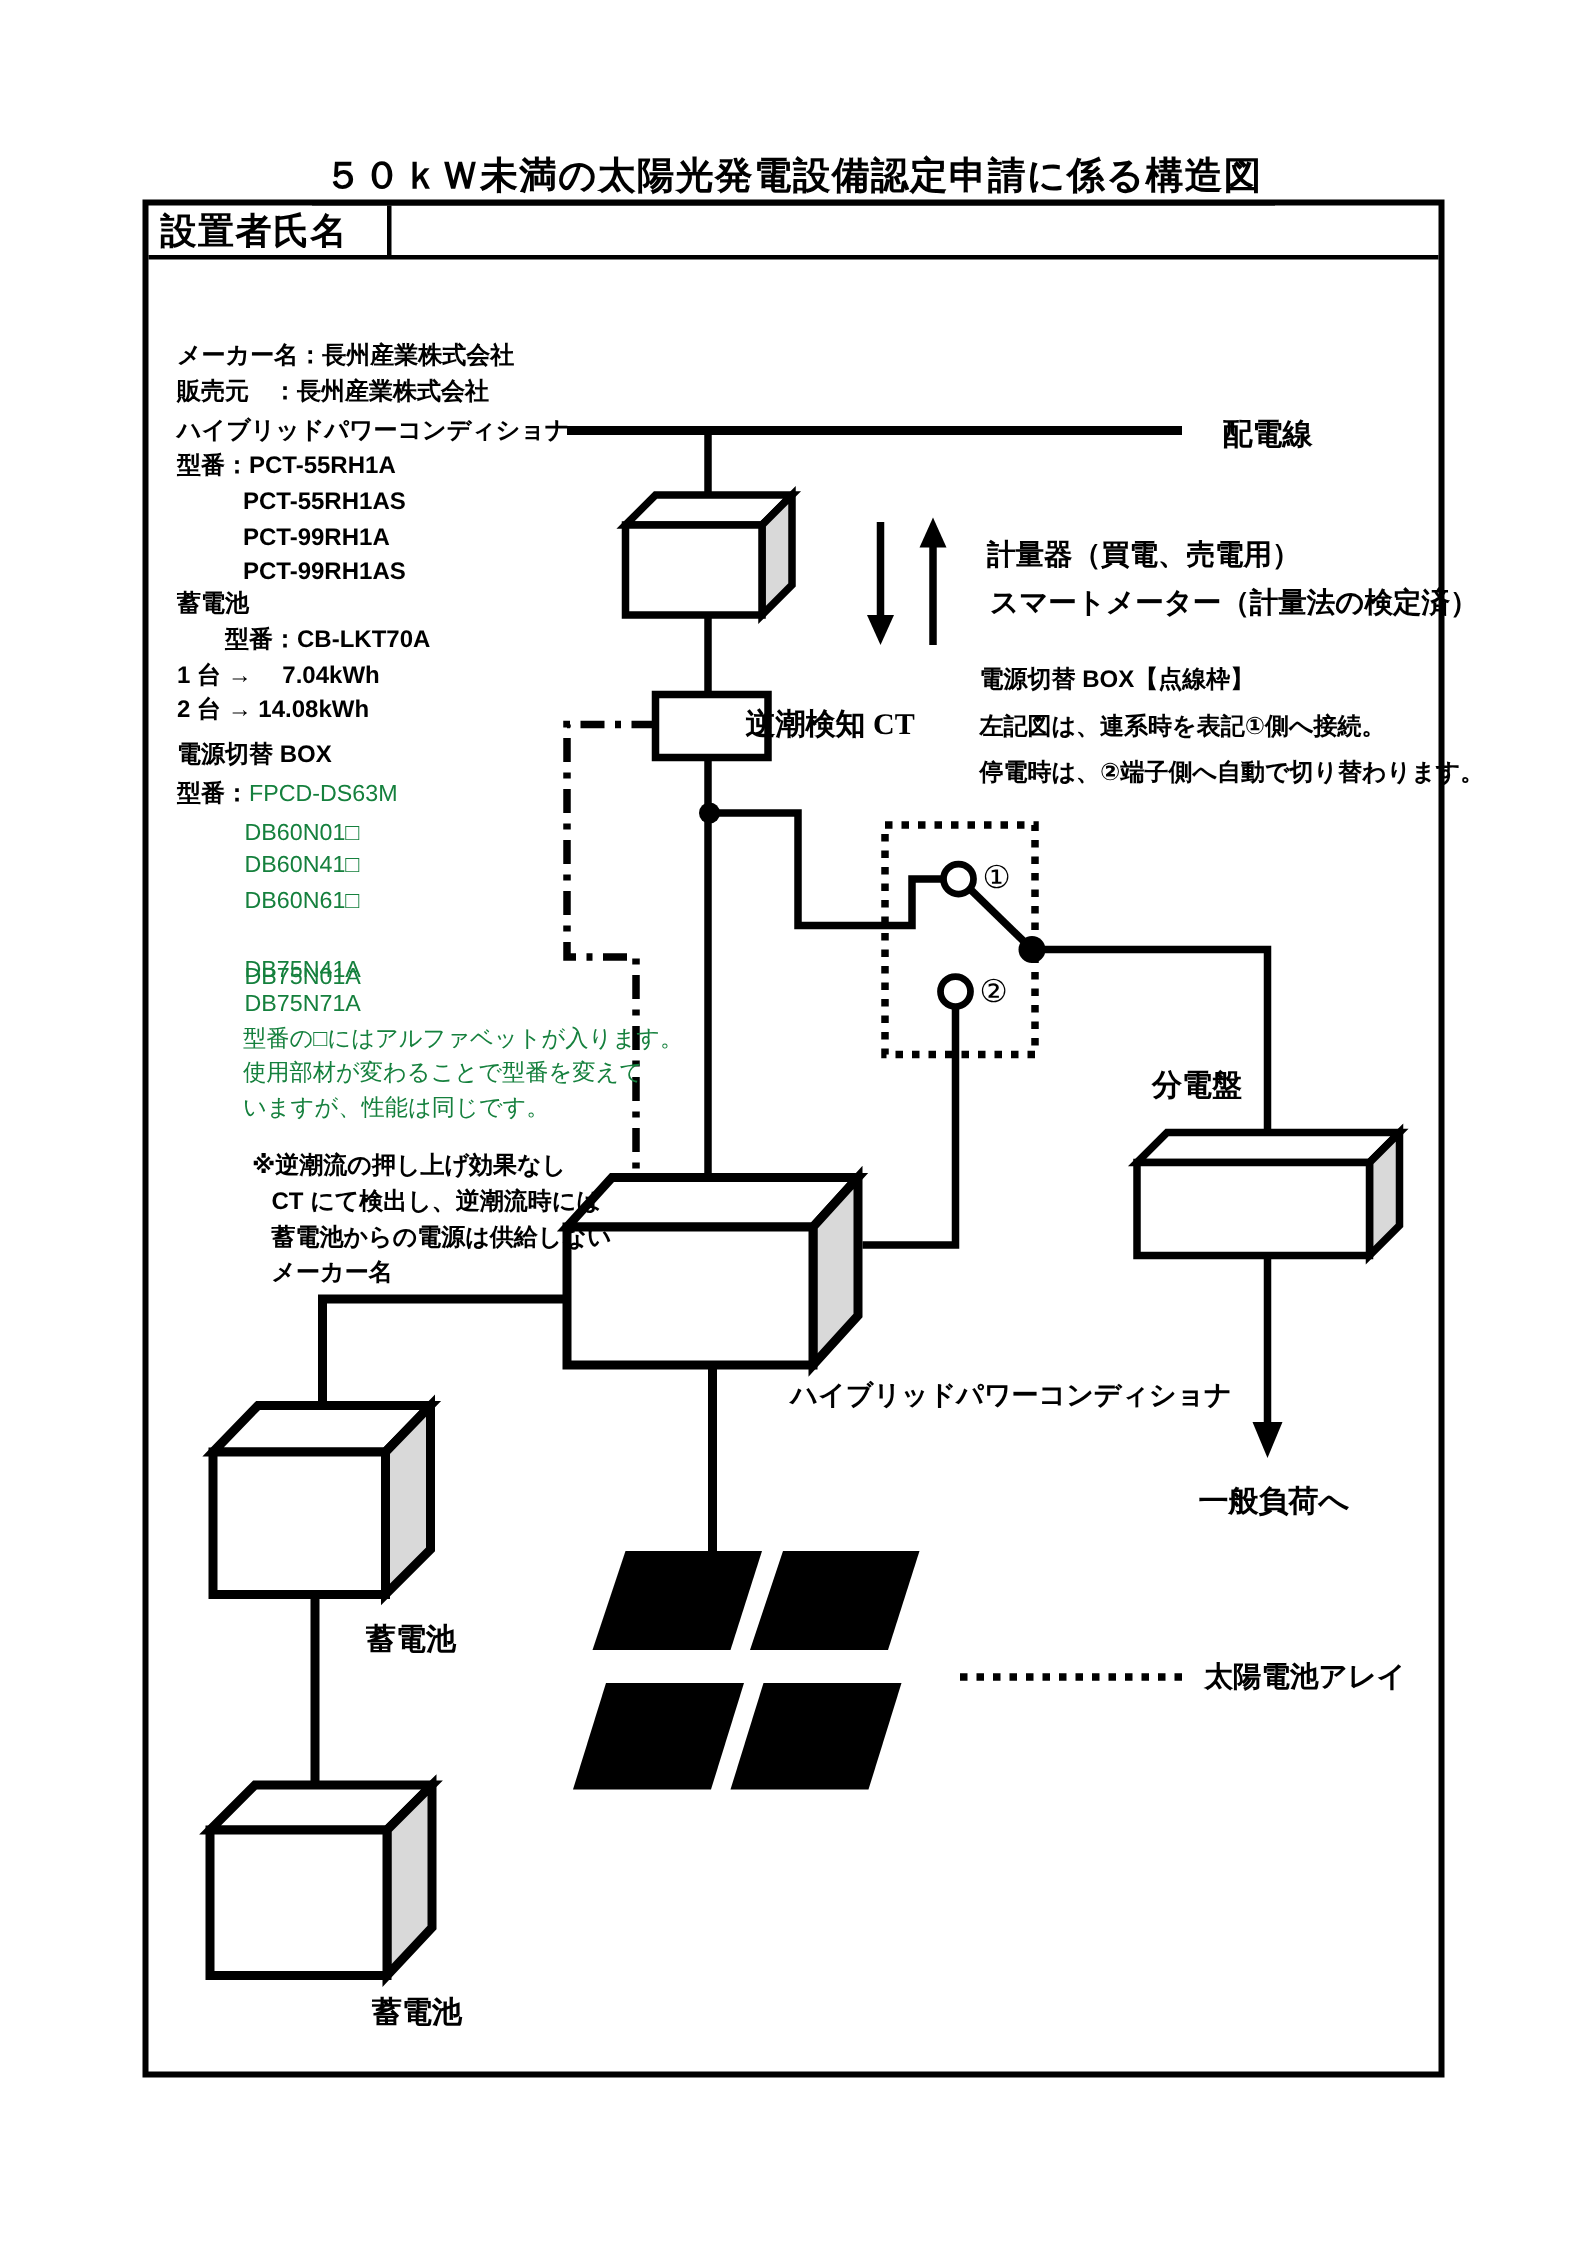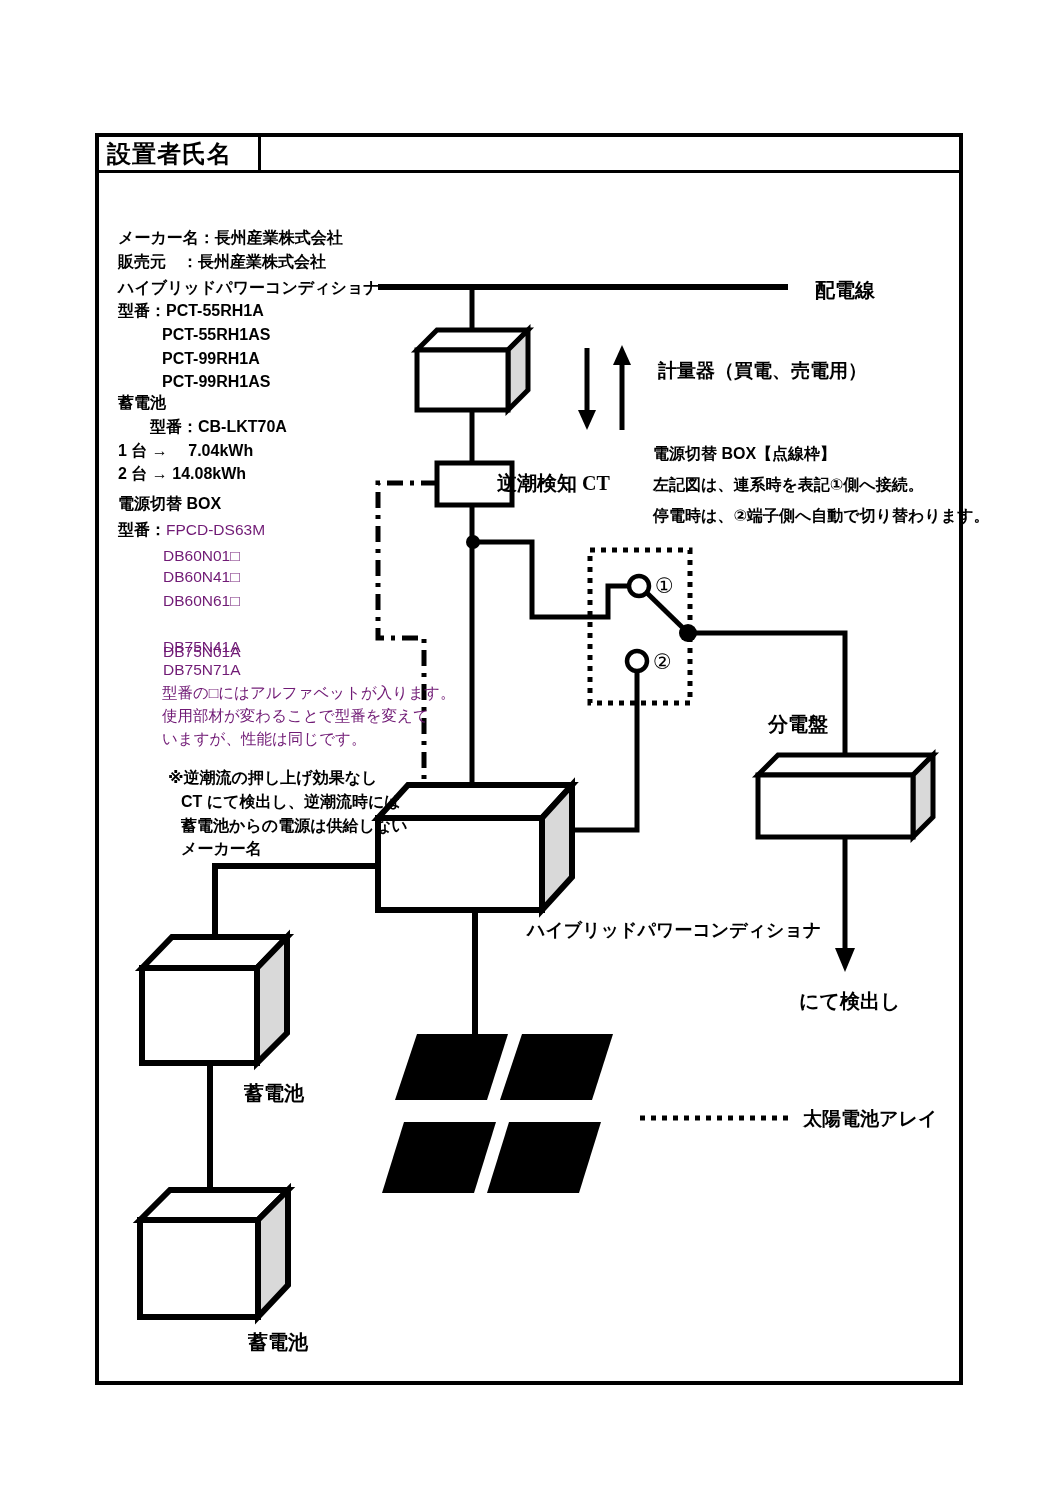--- a/index.html
+++ b/index.html
@@ -14,32 +14,35 @@
        border:4px solid #000;box-sizing:border-box;}
   .row1{display:flex;height:36px;border-bottom:3px solid #000;box-sizing:border-box;}
   .cell-installer{width:162px;border-right:3px solid #000;box-sizing:border-box;
        font-size:24px;font-weight:bold;display:flex;align-items:center;padding-left:8px;letter-spacing:1px;}
   .cell-installer-value{flex:1;}
   .row2{height:35px;border-bottom:3px solid #000;box-sizing:border-box;text-align:center;
        font-size:23px;font-weight:bold;line-height:34px;letter-spacing:1px;}
   
   .t{position:absolute;white-space:pre;line-height:1.2;}
   .b16{font-size:16px;font-weight:bold;}
-  .g15{font-size:15.5px;color:#701a75;}
+  .g15{font-size:15.5px;color:#15803d;}
   .b19{font-size:19px;font-weight:bold;}
   .b20{font-size:20px;font-weight:bold;font-family:Liberation Serif, serif;}
   .b18{font-size:18px;font-weight:bold;}
   .n21{font-size:21px;}
   svg.diagram{position:absolute;left:0;top:0;}
 </style>
 </head>
 <body>
 
 <div class="page">
 
+  <div class="title-wrap">
+    <span>５０ｋＷ未満の太陽光発電設備認定申請に係る構造図</span>
+  </div>
 
   <div class="tbl">
     <div class="row1">
       <div class="cell-installer">設置者氏名</div>
       <div class="cell-installer-value"></div>
     </div>
   </div>
 
   <svg class="diagram" width="1058" height="1497" viewBox="0 0 1058 1497">
 
@@ -150,26 +153,27 @@
   <div class="t g15" style="left:162px;top:684px;">型番の□にはアルファベットが入ります。</div>
   <div class="t g15" style="left:162px;top:707px;">使用部材が変わることで型番を変えて</div>
   <div class="t g15" style="left:162px;top:730px;">いますが、性能は同じです。</div>
   <div class="t b16" style="left:168px;top:768px;">※逆潮流の押し上げ効果なし</div>
   <div class="t b16" style="left:181px;top:792px;">CT にて検出し、逆潮流時には</div>
   <div class="t b16" style="left:181px;top:816px;">蓄電池からの電源は供給しない</div>
   <div class="t b16" style="left:181px;top:839px;">メーカー名</div>
 
   <div class="t b20" style="left:815px;top:278px;">配電線</div>
   <div class="t b19" style="left:658px;top:360px;">計量器（買電、売電用）</div>
+  <div class="t b19" style="left:660px;top:392px;">スマートメーター（計量法の検定済）</div>
   <div class="t b16" style="left:653px;top:444px;">電源切替 BOX【点線枠】</div>
   <div class="t b16" style="left:653px;top:475px;">左記図は、連系時を表記①側へ接続。</div>
   <div class="t b16" style="left:653px;top:506px;">停電時は、②端子側へ自動で切り替わります。</div>
   <div class="t b20" style="left:497px;top:471px;">逆潮検知 CT</div>
   <div class="t n21" style="left:655px;top:573px;">①</div>
   <div class="t n21" style="left:653px;top:649px;">②</div>
   <div class="t b20" style="left:768px;top:712px;">分電盤</div>
-  <div class="t b20" style="left:799px;top:989px;">にて検出し</div>
+  <div class="t b20" style="left:799px;top:989px;">一般負荷へ</div>
   <div class="t b18" style="left:527px;top:920px;">ハイブリッドパワーコンディショナ</div>
   <div class="t b19" style="left:803px;top:1108px;">太陽電池アレイ</div>
   <div class="t b20" style="left:244px;top:1081px;">蓄電池</div>
   <div class="t b20" style="left:248px;top:1330px;">蓄電池</div>
 
 </div>
 
 </body></html>

